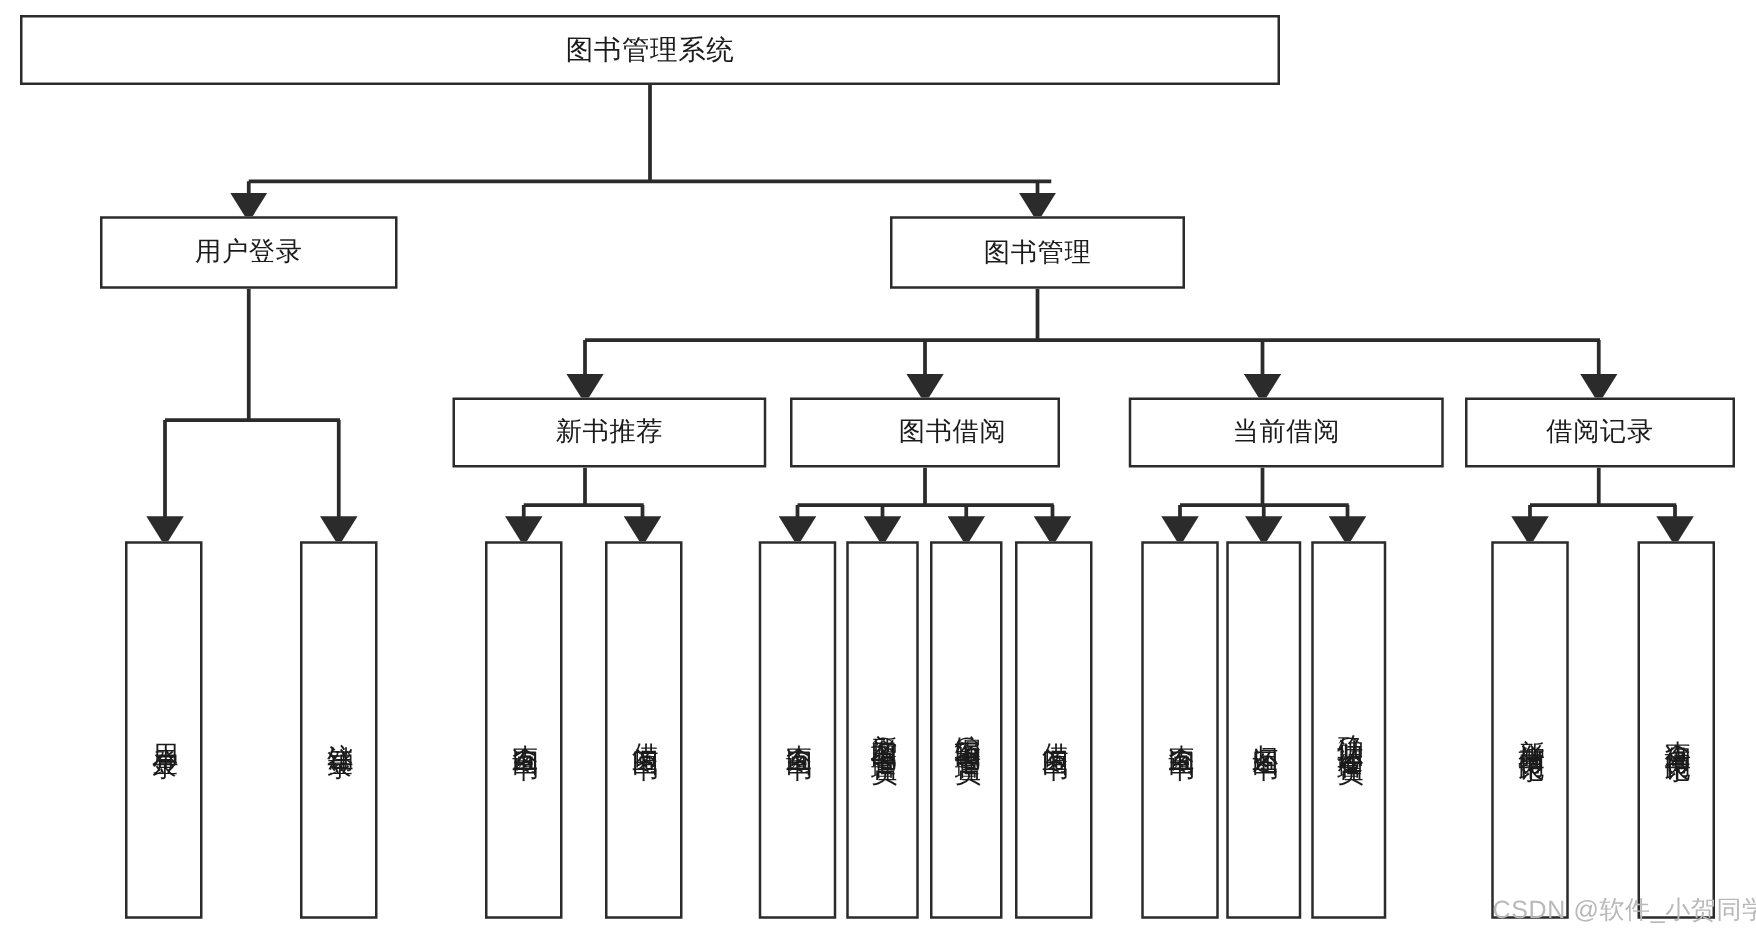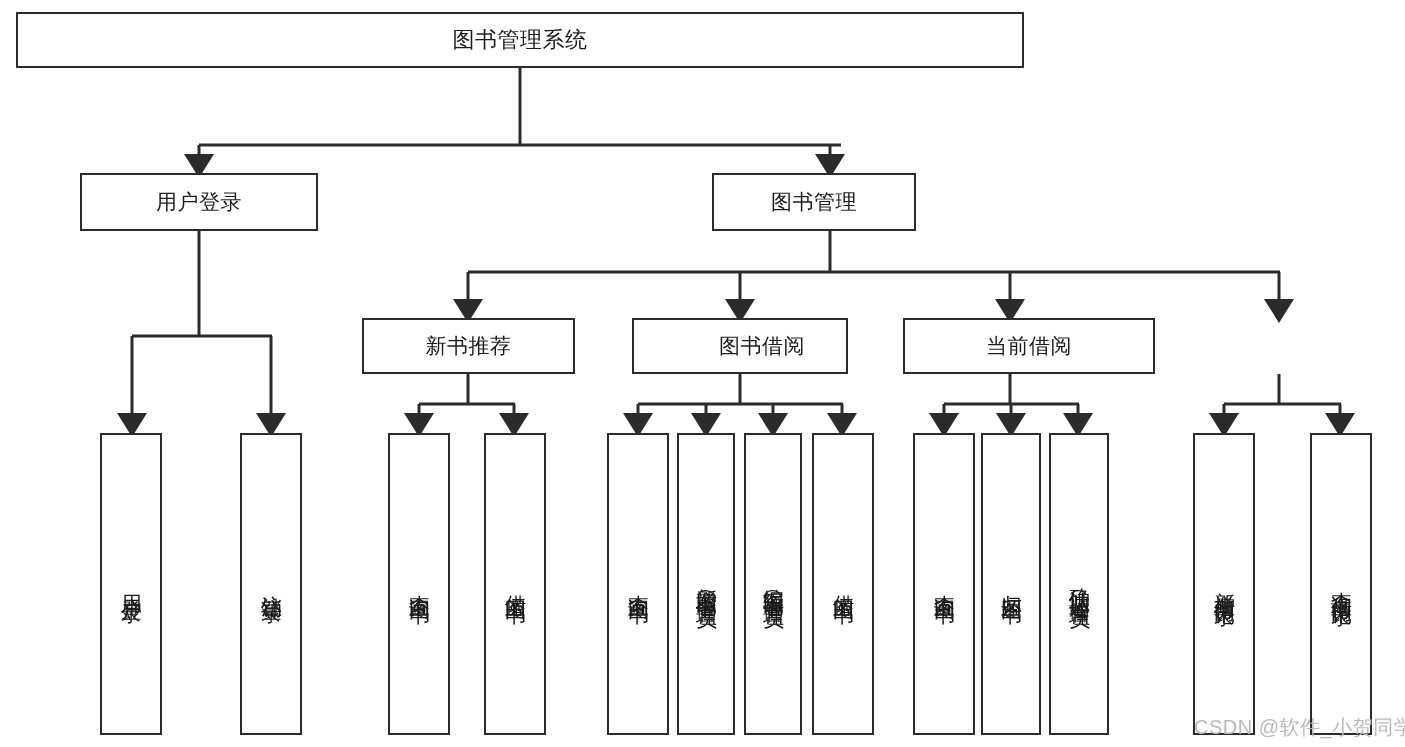--- a/index.html
+++ b/index.html
@@ -115,32 +115,35 @@
     </g>
   </svg>
 
   <div class="node horizontal root" style="left: 16px; top: 12px; width: 1008px; height: 56px;">
     <span class="label">图书管理系统</span>
   </div>
 
   <div class="node horizontal" style="left: 80px; top: 173px; width: 238px; height: 58px;">
     <span class="label">用户登录</span>
   </div>
-  <div class="node horizontal" style="left: 712px; top: 173px; width: 204px; height: 58px; font-family: Liberation Serif, serif;">
+  <div class="node horizontal" style="left: 712px; top: 173px; width: 236px; height: 58px; font-family: Liberation Serif, serif;">
     <span class="label">图书管理</span>
   </div>
 
-  <div class="node horizontal" style="left: 362px; top: 318px; width: 213px; height: 56px;">
+  <div class="node horizontal" style="left: 362px; top: 318px; width: 251px; height: 56px;">
     <span class="label">新书推荐</span>
   </div>
   <div class="node horizontal" style="left: 632px; top: 318px; width: 216px; height: 56px; padding-left: 44px;">
     <span class="label">图书借阅</span>
   </div>
   <div class="node horizontal" style="left: 903px; top: 318px; width: 252px; height: 56px;">
     <span class="label">当前借阅</span>
+  </div>
+  <div class="node horizontal" style="left: 1172px; top: 318px; width: 216px; height: 56px;">
+    <span class="label">借阅记录</span>
   </div>
 
   <div class="node vertical" style="left: 100px; top: 433px; width: 62px; height: 302px;">
     <span class="label">用户登录</span>
   </div>
   <div class="node vertical" style="left: 240px; top: 433px; width: 62px; height: 302px;">
     <span class="label">注销登录</span>
   </div>
   <div class="node vertical" style="left: 388px; top: 433px; width: 62px; height: 302px;">
     <span class="label">查询图书</span>

